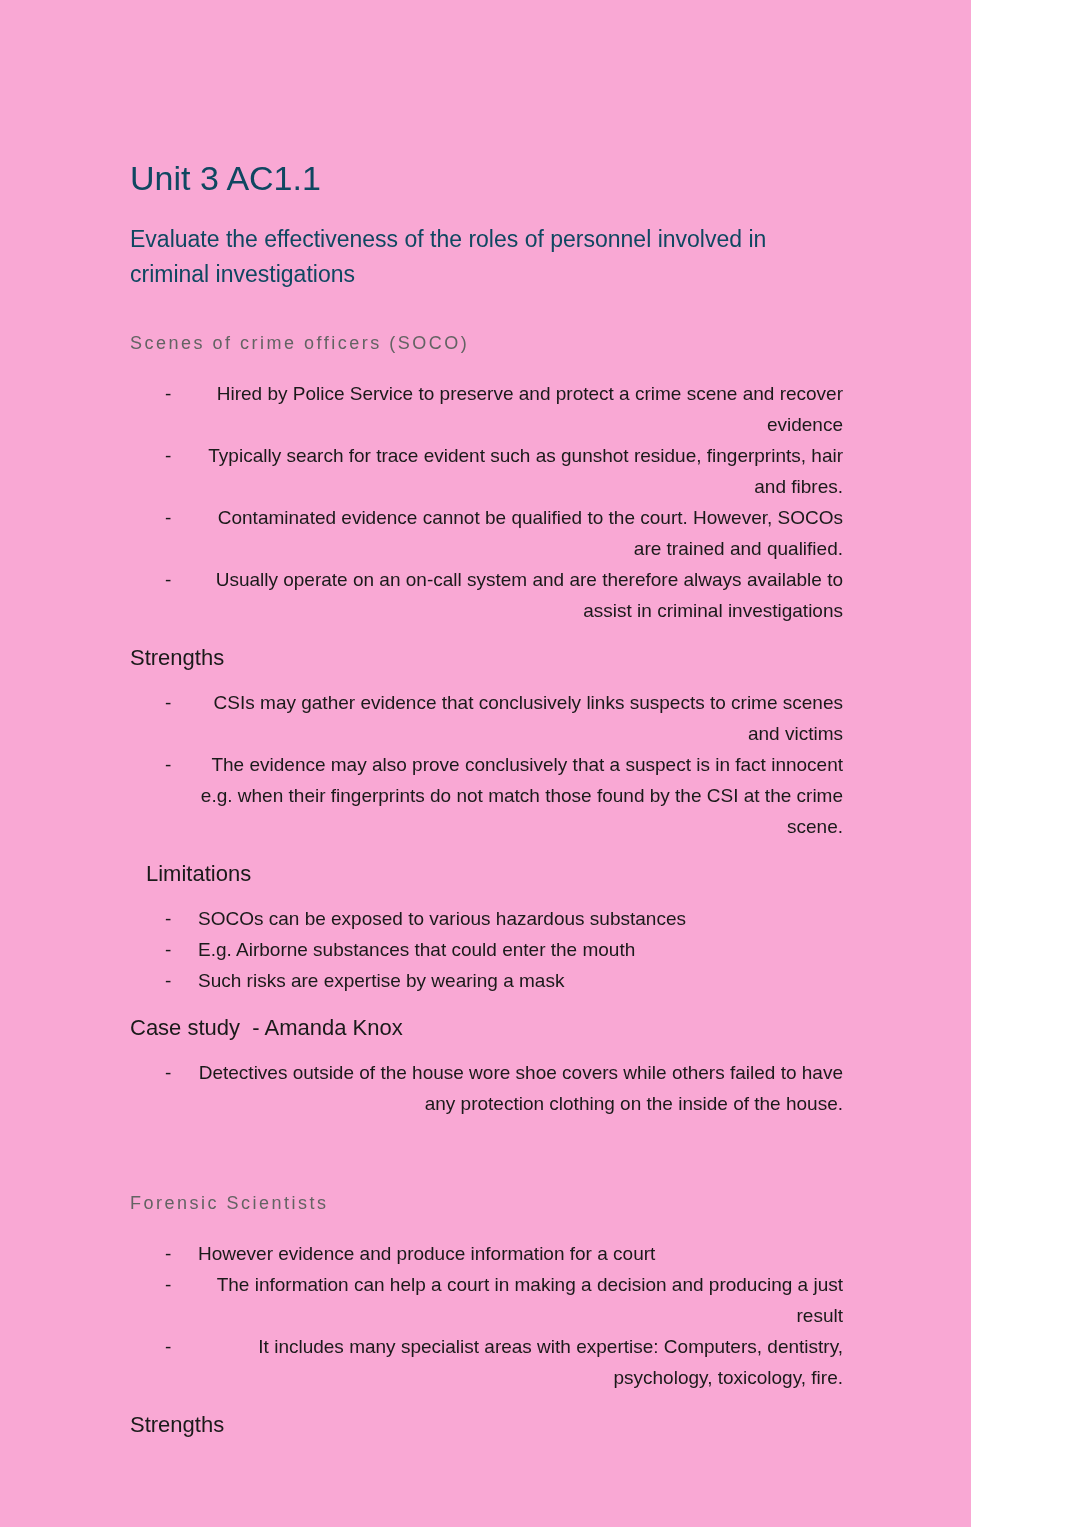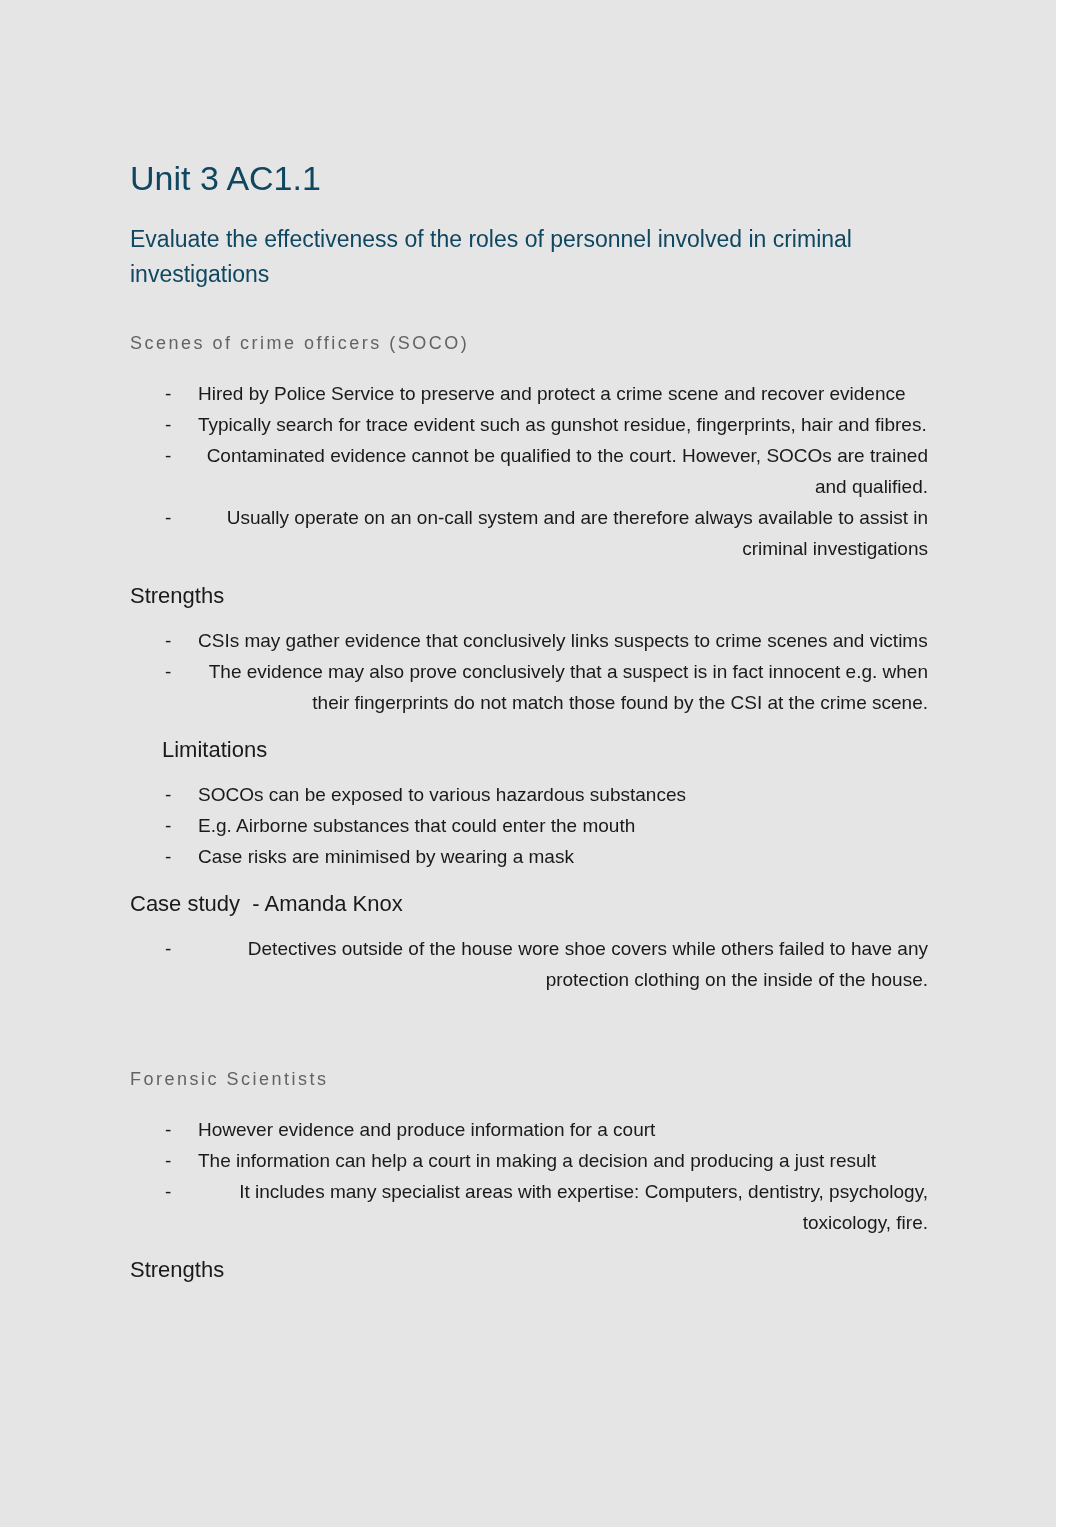--- a/index.html
+++ b/index.html
@@ -1,23 +1,23 @@
 <!DOCTYPE html>
 <html><head>
 <meta charset="utf-8">
 <style>
   html, body {
     margin: 0;
     padding: 0;
     background: #ffffff;
   }
   .page {
-    width: 1056px;
+    width: 971px;
     height: 1527px;
-    background: #e5e5e5;
+    background: #f9a8d4;
     box-sizing: border-box;
     padding: 158px 128px 0 130px;
     overflow: hidden;
     font-family: "Liberation Sans", sans-serif;
     color: #1a1a1a;
   }
   .doc-title {
     font-size: 34px;
     line-height: 40px;
     font-weight: 400;
@@ -60,21 +60,21 @@
     max-width: 752px;
     text-align: right;
   }
   .plain-label {
     font-size: 22px;
     line-height: 31px;
     margin: 0 0 14px 0;
     color: #1a1a1a;
   }
   .plain-label.indent {
-    margin-left: 32px;
+    margin-left: 16px;
   }
   .section-gap {
     height: 38px;
   }
 </style>
 </head>
 <body>
 
 <div class="page">
 
@@ -122,21 +122,21 @@
     <li>
       <span class="dash">-</span>
       <span class="btext">SOCOs can be exposed to various hazardous substances</span>
     </li>
     <li>
       <span class="dash">-</span>
       <span class="btext">E.g. Airborne substances that could enter the mouth</span>
     </li>
     <li>
       <span class="dash">-</span>
-      <span class="btext">Case risks are minimised by wearing a mask</span>
+      <span class="btext">Such risks are expertise by wearing a mask</span>
     </li>
   </ul>
 
   <p class="plain-label">Case study&nbsp; - Amanda Knox</p>
 
   <ul class="bullets">
     <li>
       <span class="dash">-</span>
       <span class="btext">Detectives outside of the house wore shoe covers while others failed to have any protection clothing on the inside of the house.</span>
     </li>

